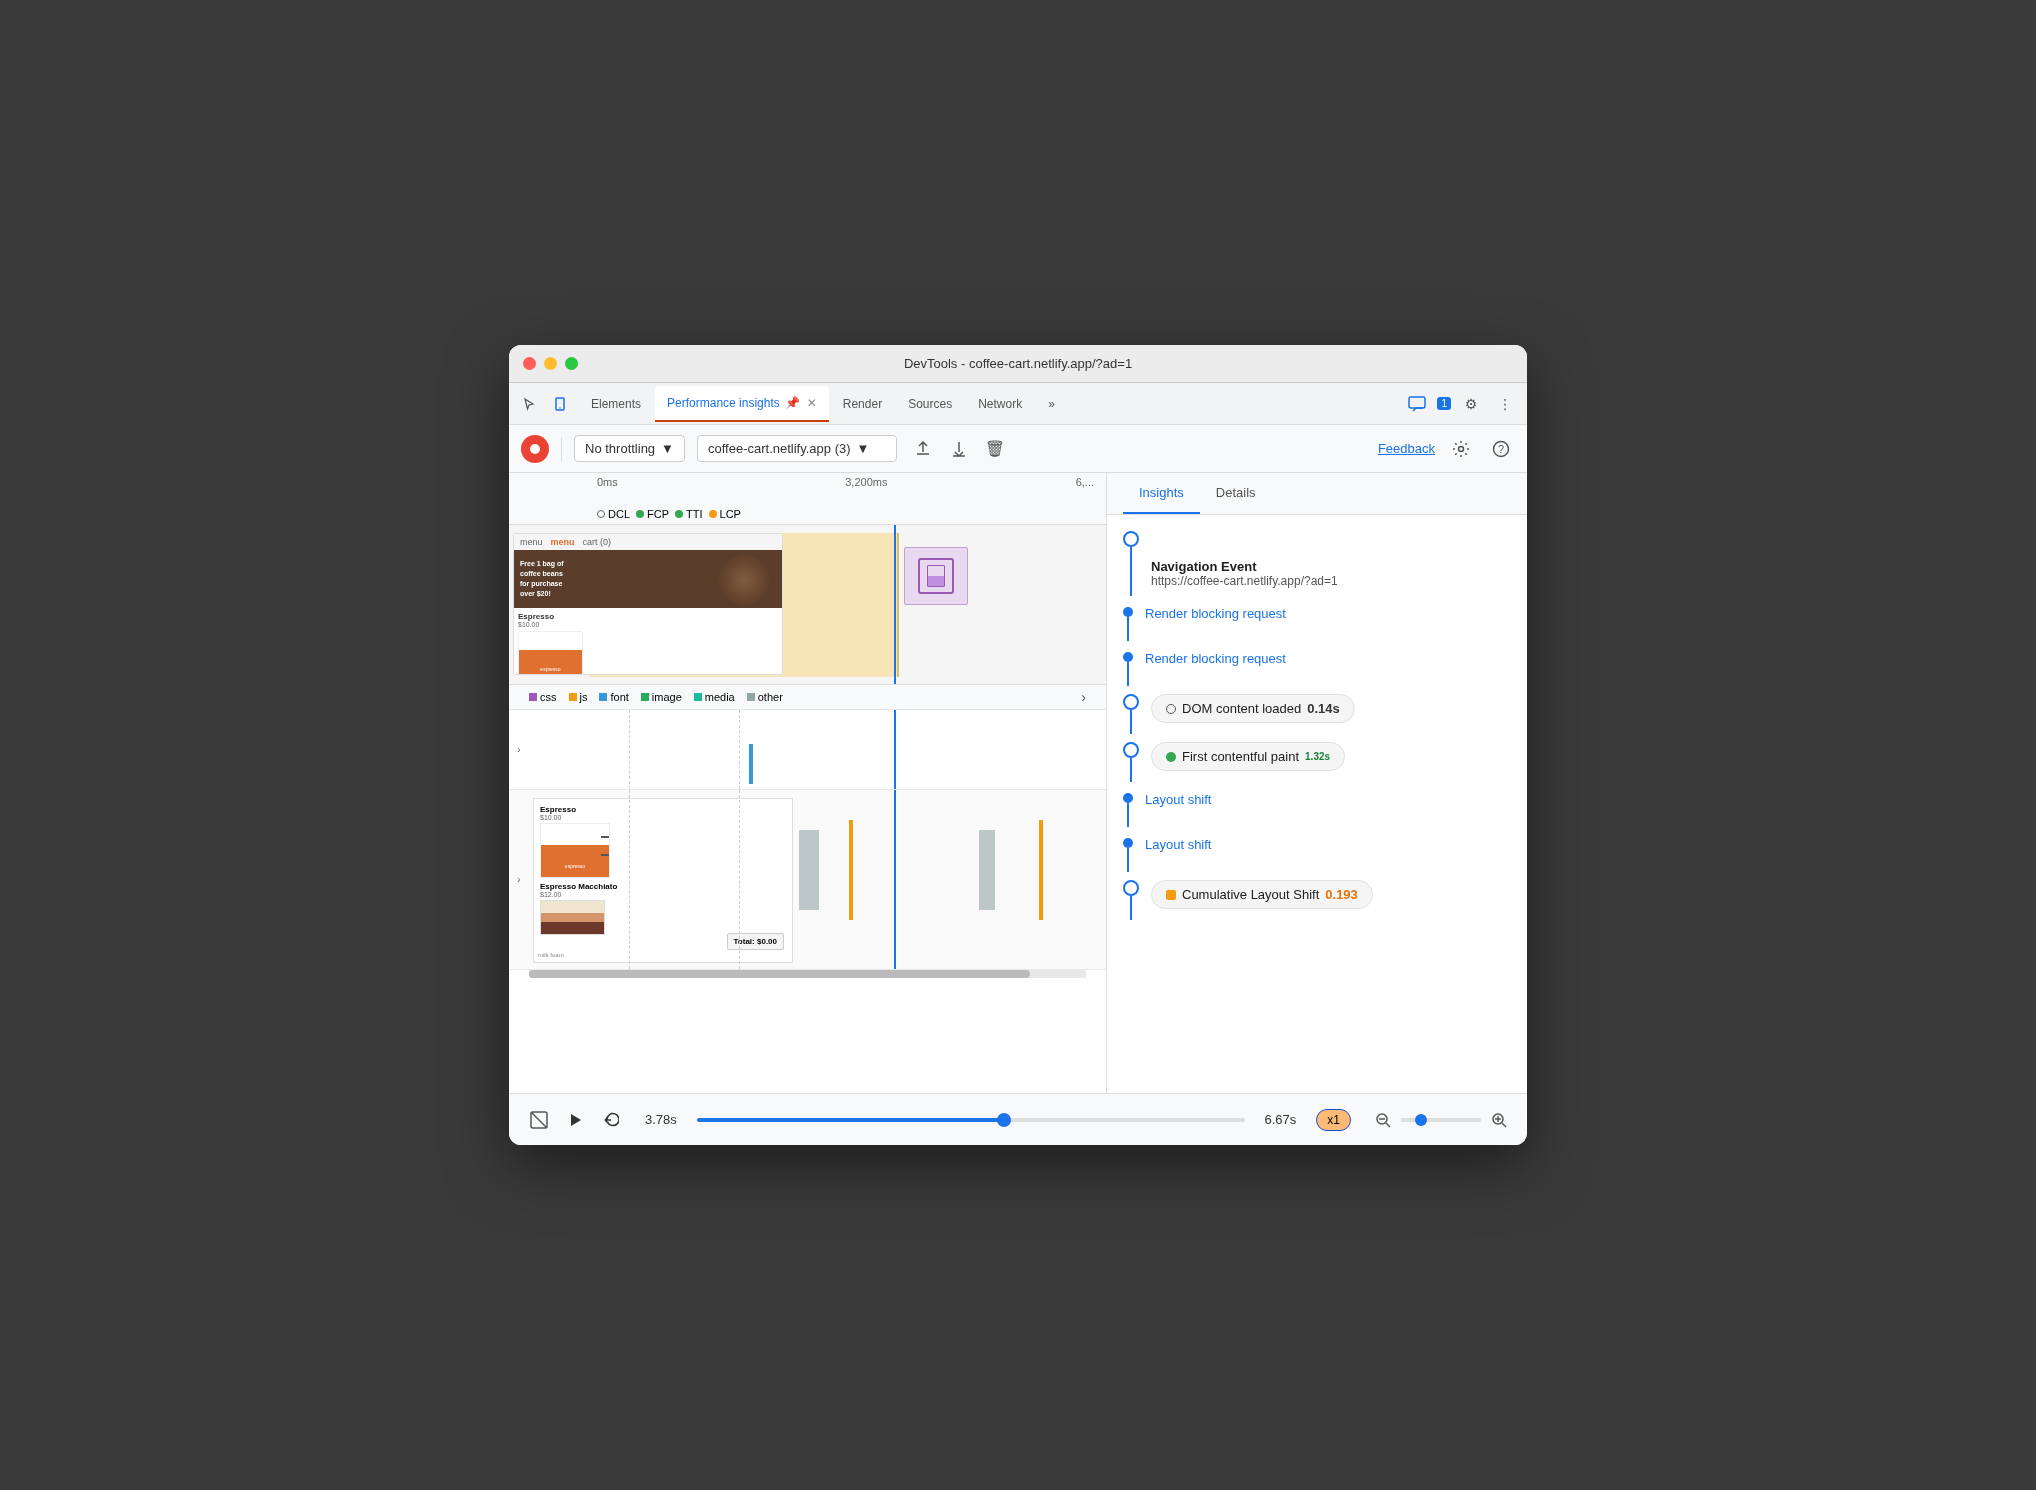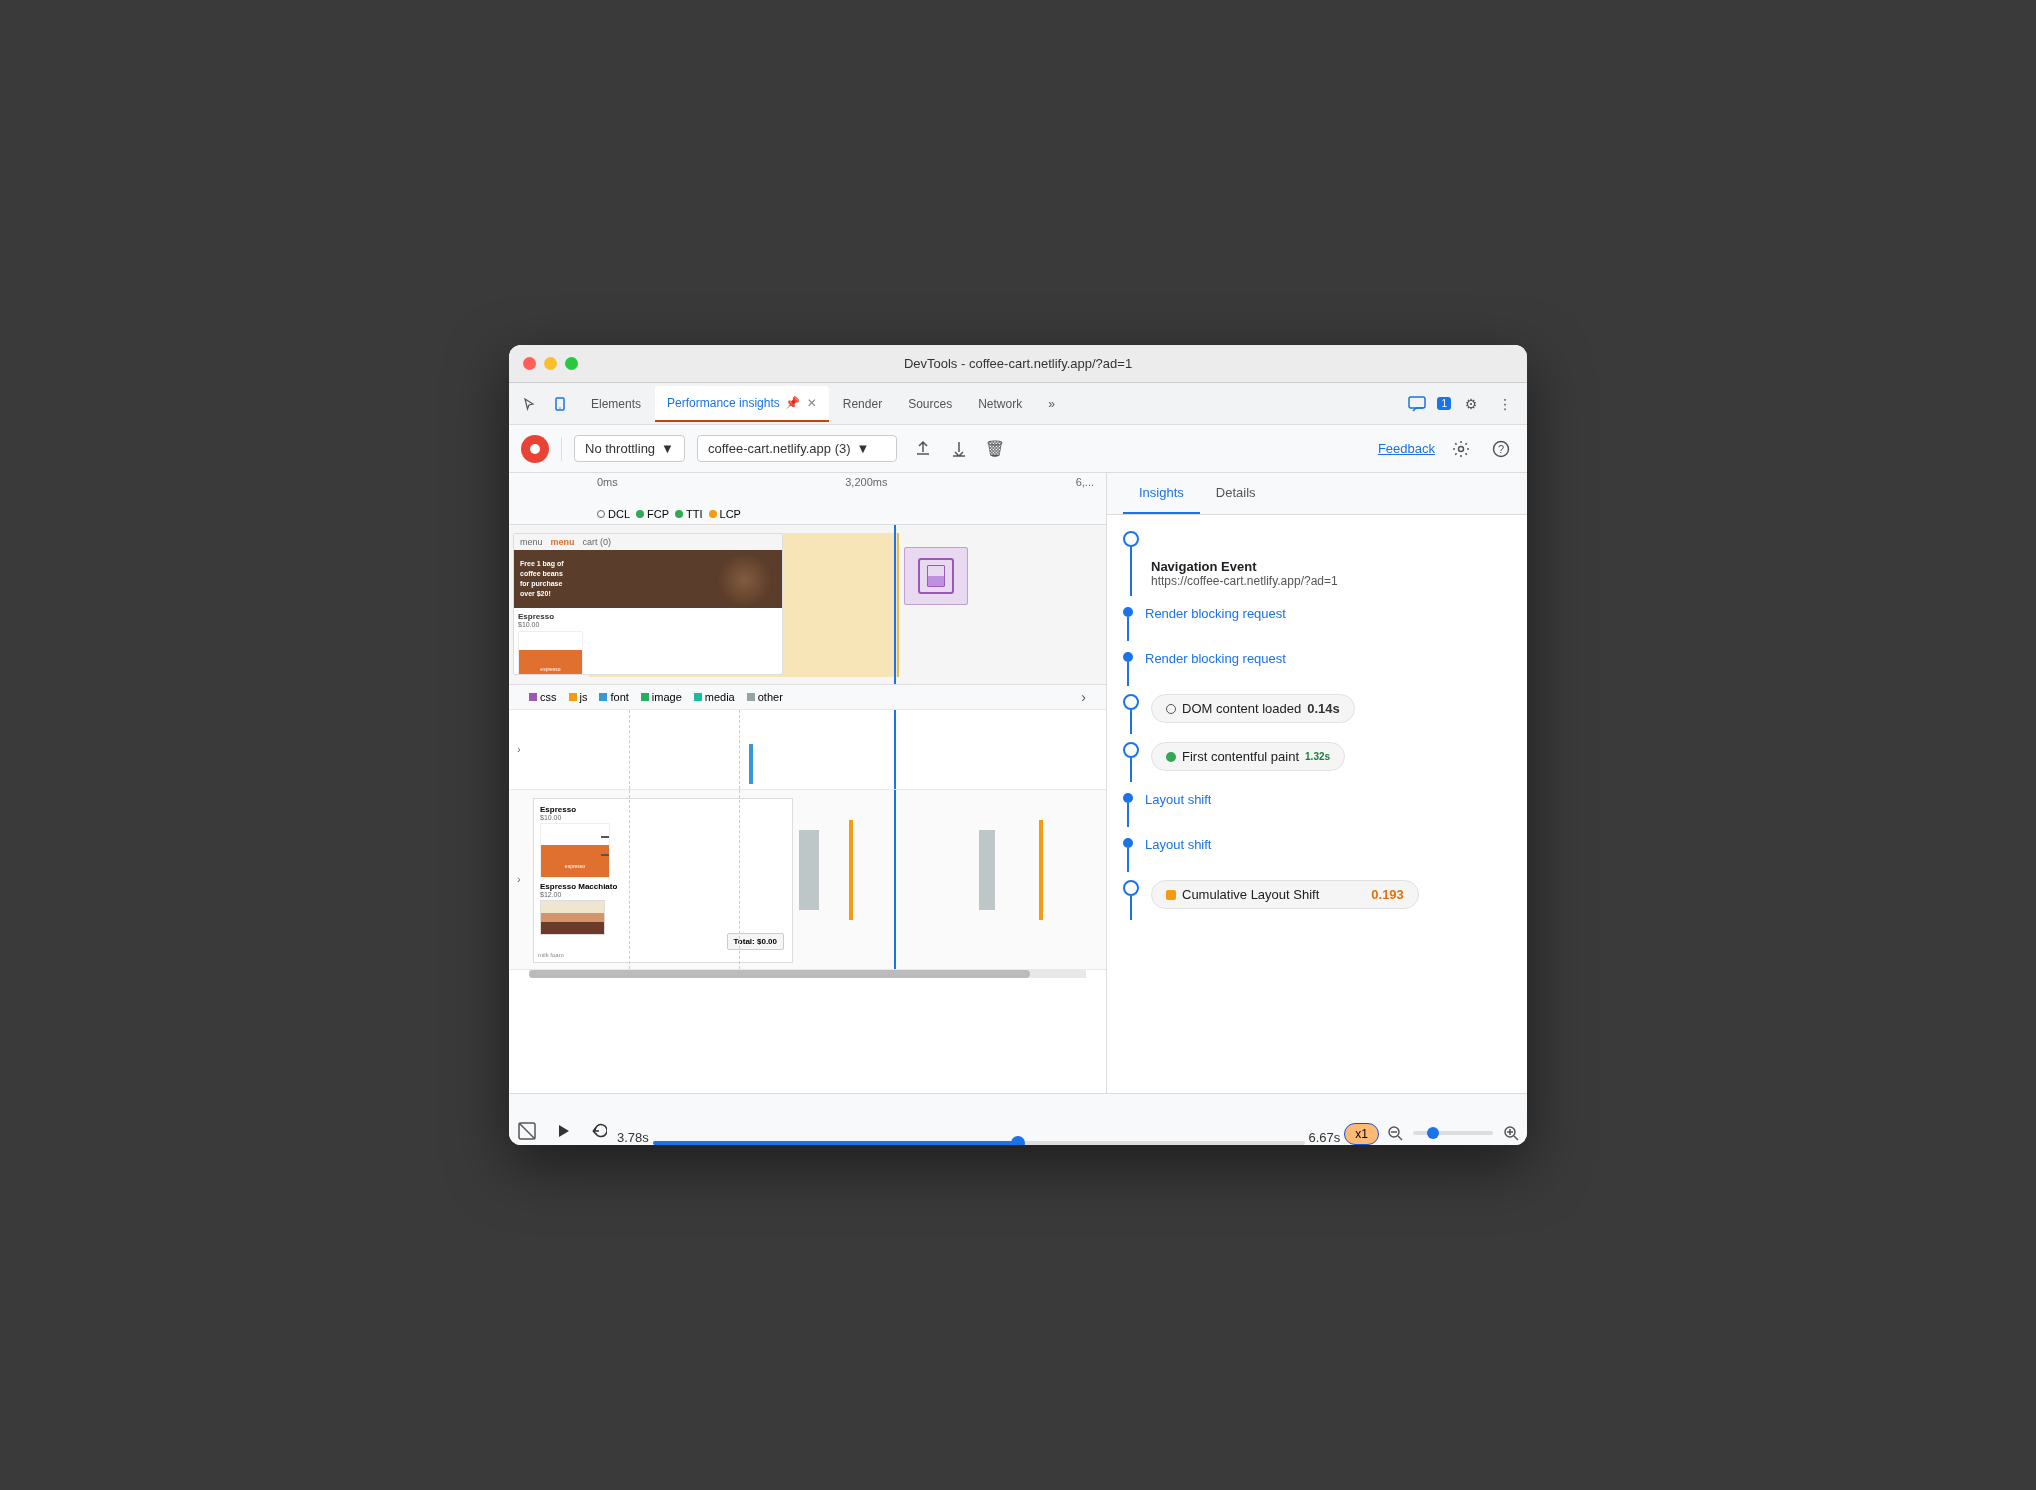--- a/index.html
+++ b/index.html
@@ -281,23 +281,23 @@
     .insights-content {
       flex: 1;
       overflow-y: auto;
       padding: 16px;
     }
     .playback-bar {
       border-top: 1px solid #ddd;
       background: #f8f9fa;
       height: 52px;
       display: flex;
-      align-items: flex-end;
-      padding: 0 4px;
-      gap: 4px;
+      align-items: center;
+      padding: 0 16px;
+      gap: 20px;
     }
     .play-controls {
       display: flex;
       align-items: center;
       gap: 8px;
     }
     .play-btn {
       width: 28px;
       height: 28px;
       display: flex;
@@ -750,21 +750,21 @@
 
         <div style="display:flex;gap:0;align-items:stretch;margin-bottom:8px;">
           <div style="display:flex;flex-direction:column;align-items:center;margin-right:12px;flex-shrink:0;">
             <div style="width:16px;height:16px;border-radius:50%;border:2px solid #1a73e8;background:white;flex-shrink:0;"></div>
             <div style="width:2px;flex:1;min-height:24px;background:#1a73e8;"></div>
           </div>
           <div style="flex:1;padding-bottom:8px;">
             <div style="display:inline-flex;align-items:center;gap:6px;background:#f5f5f5;border:1px solid #e0e0e0;border-radius:20px;padding:6px 14px;">
               <div style="width:10px;height:10px;background:#f39c12;border-radius:2px;"></div>
               <span style="font-size:13px;color:#202124;">Cumulative Layout Shift</span>
-              <span style="font-size:13px;font-weight:600;color:#e8710a;margin-left:46px;">0.193</span>
+              <span style="font-size:13px;font-weight:600;color:#e8710a;">0.193</span>
             </div>
           </div>
         </div>
 
 
       </div>
     </div>
   </div>
 
   <div class="playback-bar">

